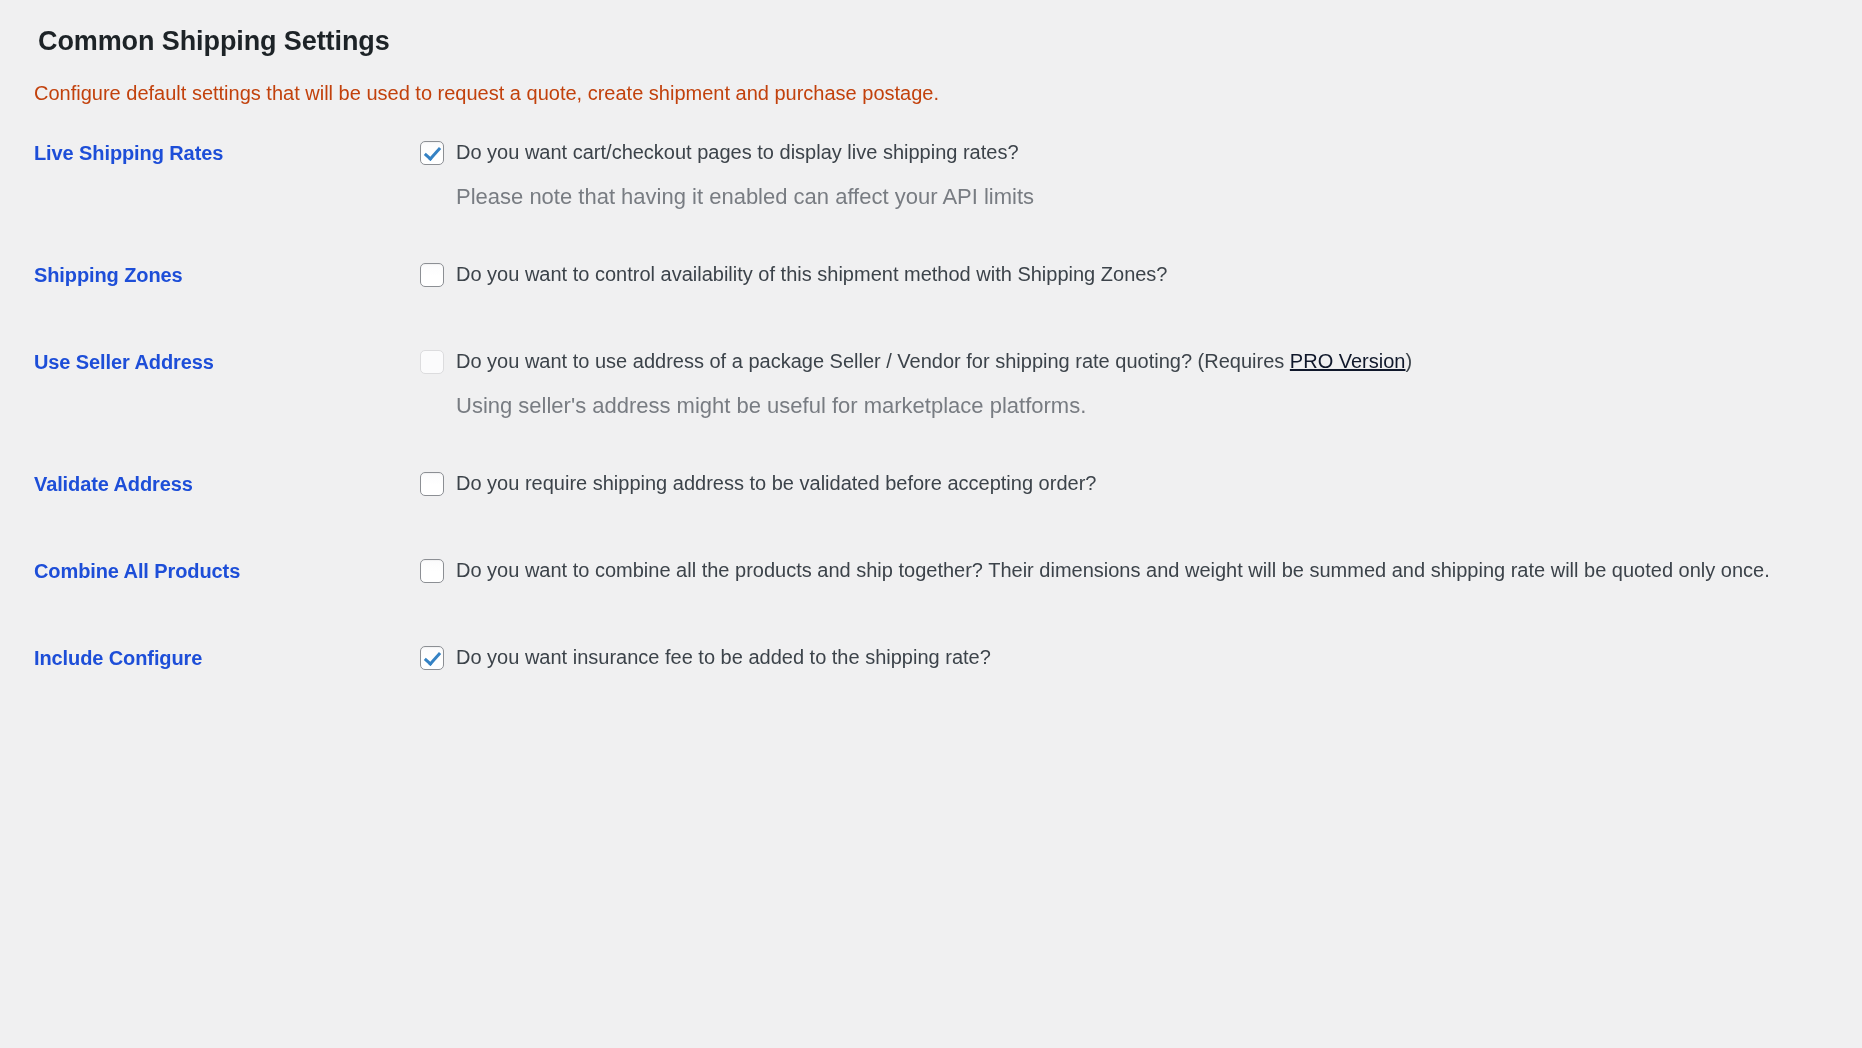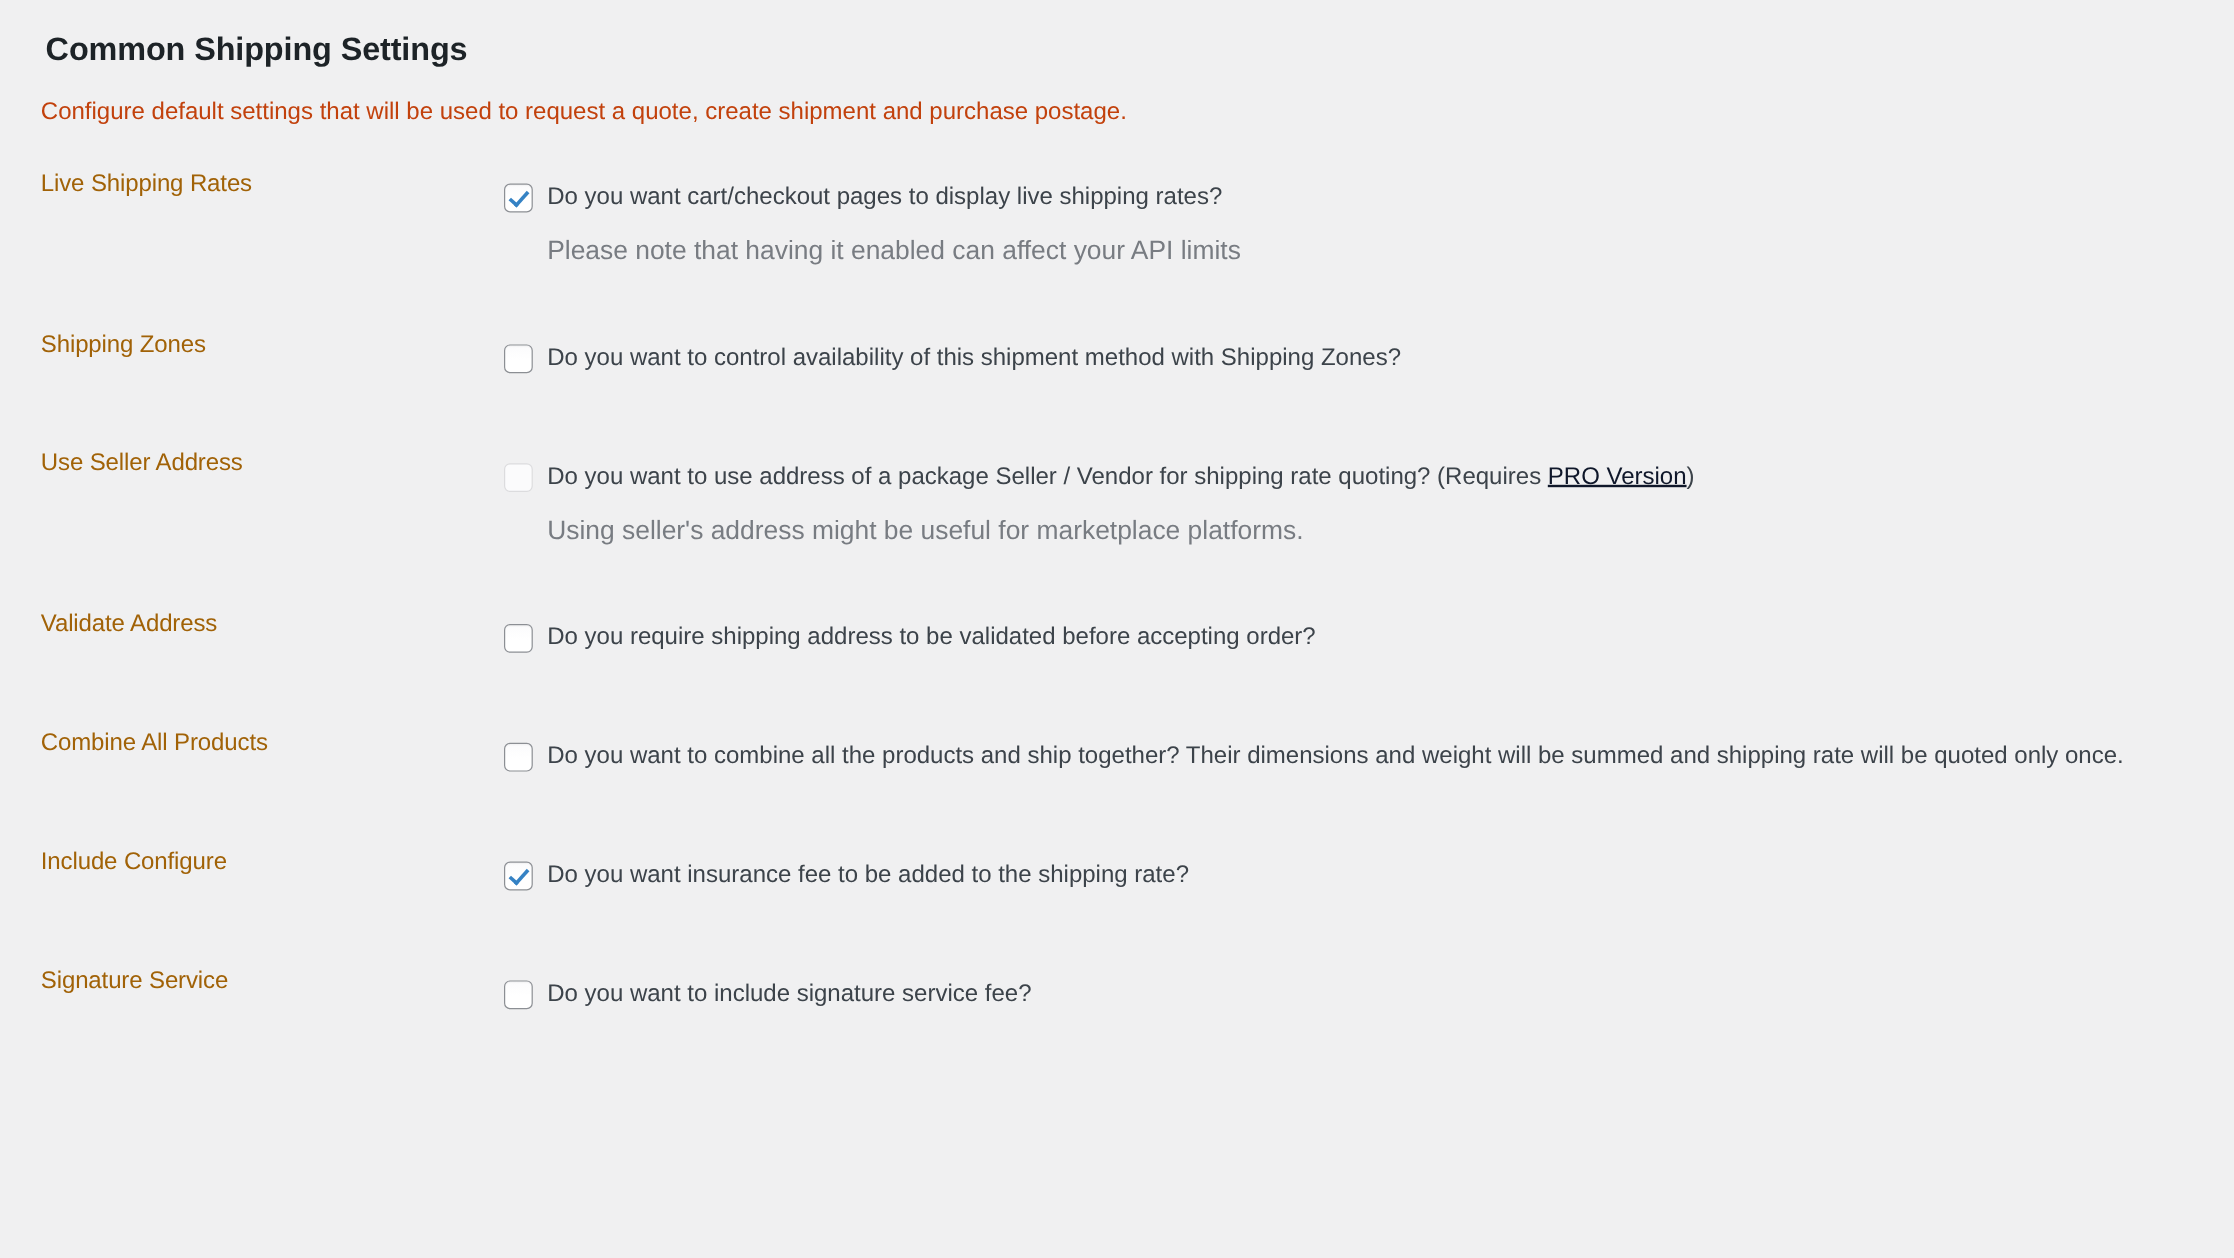--- a/index.html
+++ b/index.html
@@ -59,32 +59,31 @@
     padding-left: 34px !important;
     box-sizing: border-box;
   }
 
   .row-field-cell {
     padding-right: 40px !important;
   }
 
   .row-label {
     font-size: 20px;
-    font-weight: normal;
-    color: #a16207;
+    font-weight: bold;
+    color: #1d4ed8;
     line-height: 1.5;
     display: block;
     padding-top: 1px;
     letter-spacing: -0.1px;
   }
 
   .field-line {
     display: flex;
     align-items: flex-start;
-    margin-top: 12px;
   }
 
   .cb {
     flex: 0 0 auto;
     position: relative;
     width: 24px;
     height: 24px;
     margin: 4px 12px 0 0;
     border: 1px solid #8c8f94;
     border-radius: 5px;
@@ -215,28 +214,16 @@
             <span class="row-label">Include Configure</span>
           </td>
           <td class="row-field-cell">
             <div class="field-line">
               <span class="cb checked" role="checkbox" aria-checked="true"></span>
               <span class="field-text">Do you want insurance fee to be added to the shipping rate?</span>
             </div>
             <div class="spacer-sm"></div>
           </td>
         </tr>
-        <tr class="setting-row">
-          <td class="row-label-cell">
-            <span class="row-label">Signature Service</span>
-          </td>
-          <td class="row-field-cell">
-            <div class="field-line">
-              <span class="cb" role="checkbox" aria-checked="false"></span>
-              <span class="field-text">Do you want to include signature service fee?</span>
-            </div>
-            <div class="spacer-sm"></div>
-          </td>
-        </tr>
       </tbody>
   </table>
 
 </div>
 
 </body></html>

